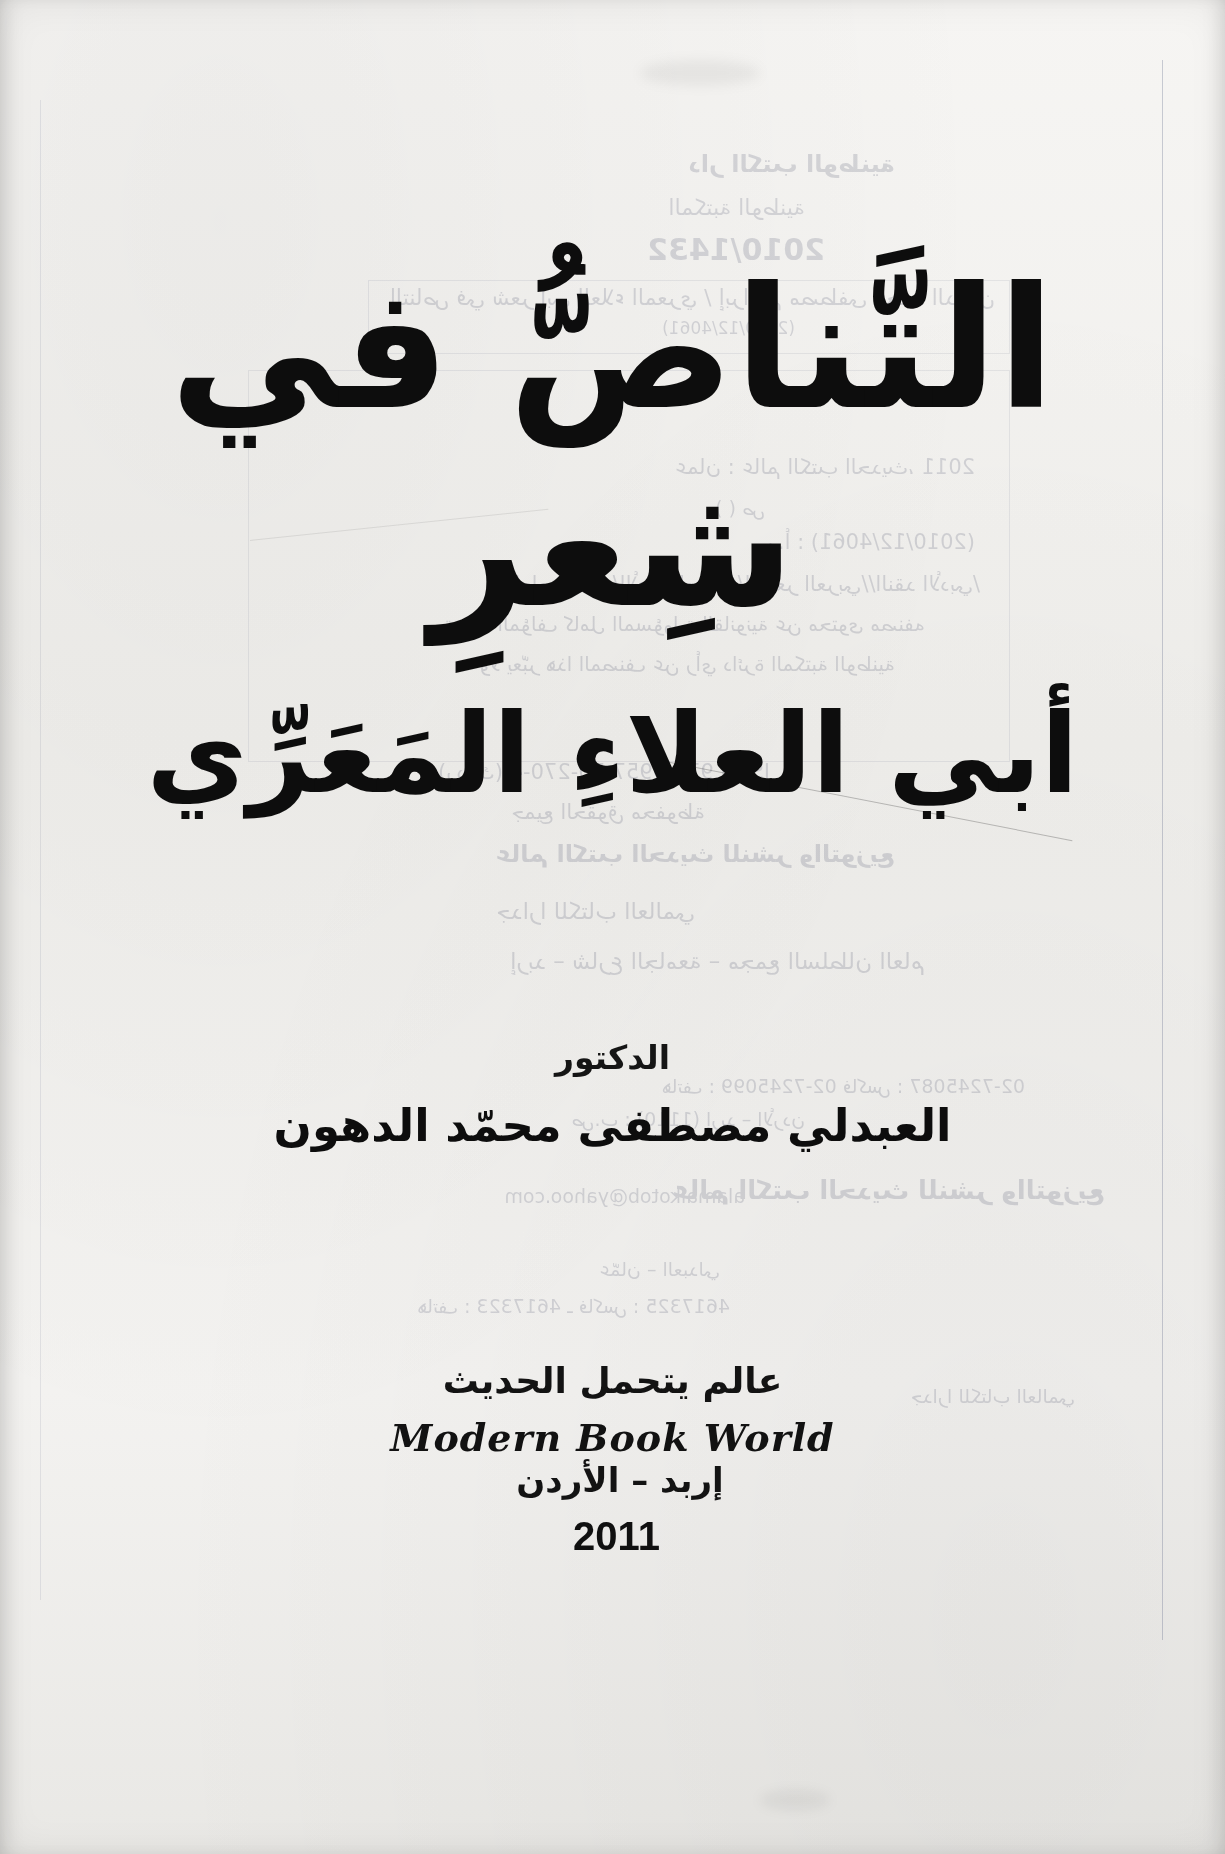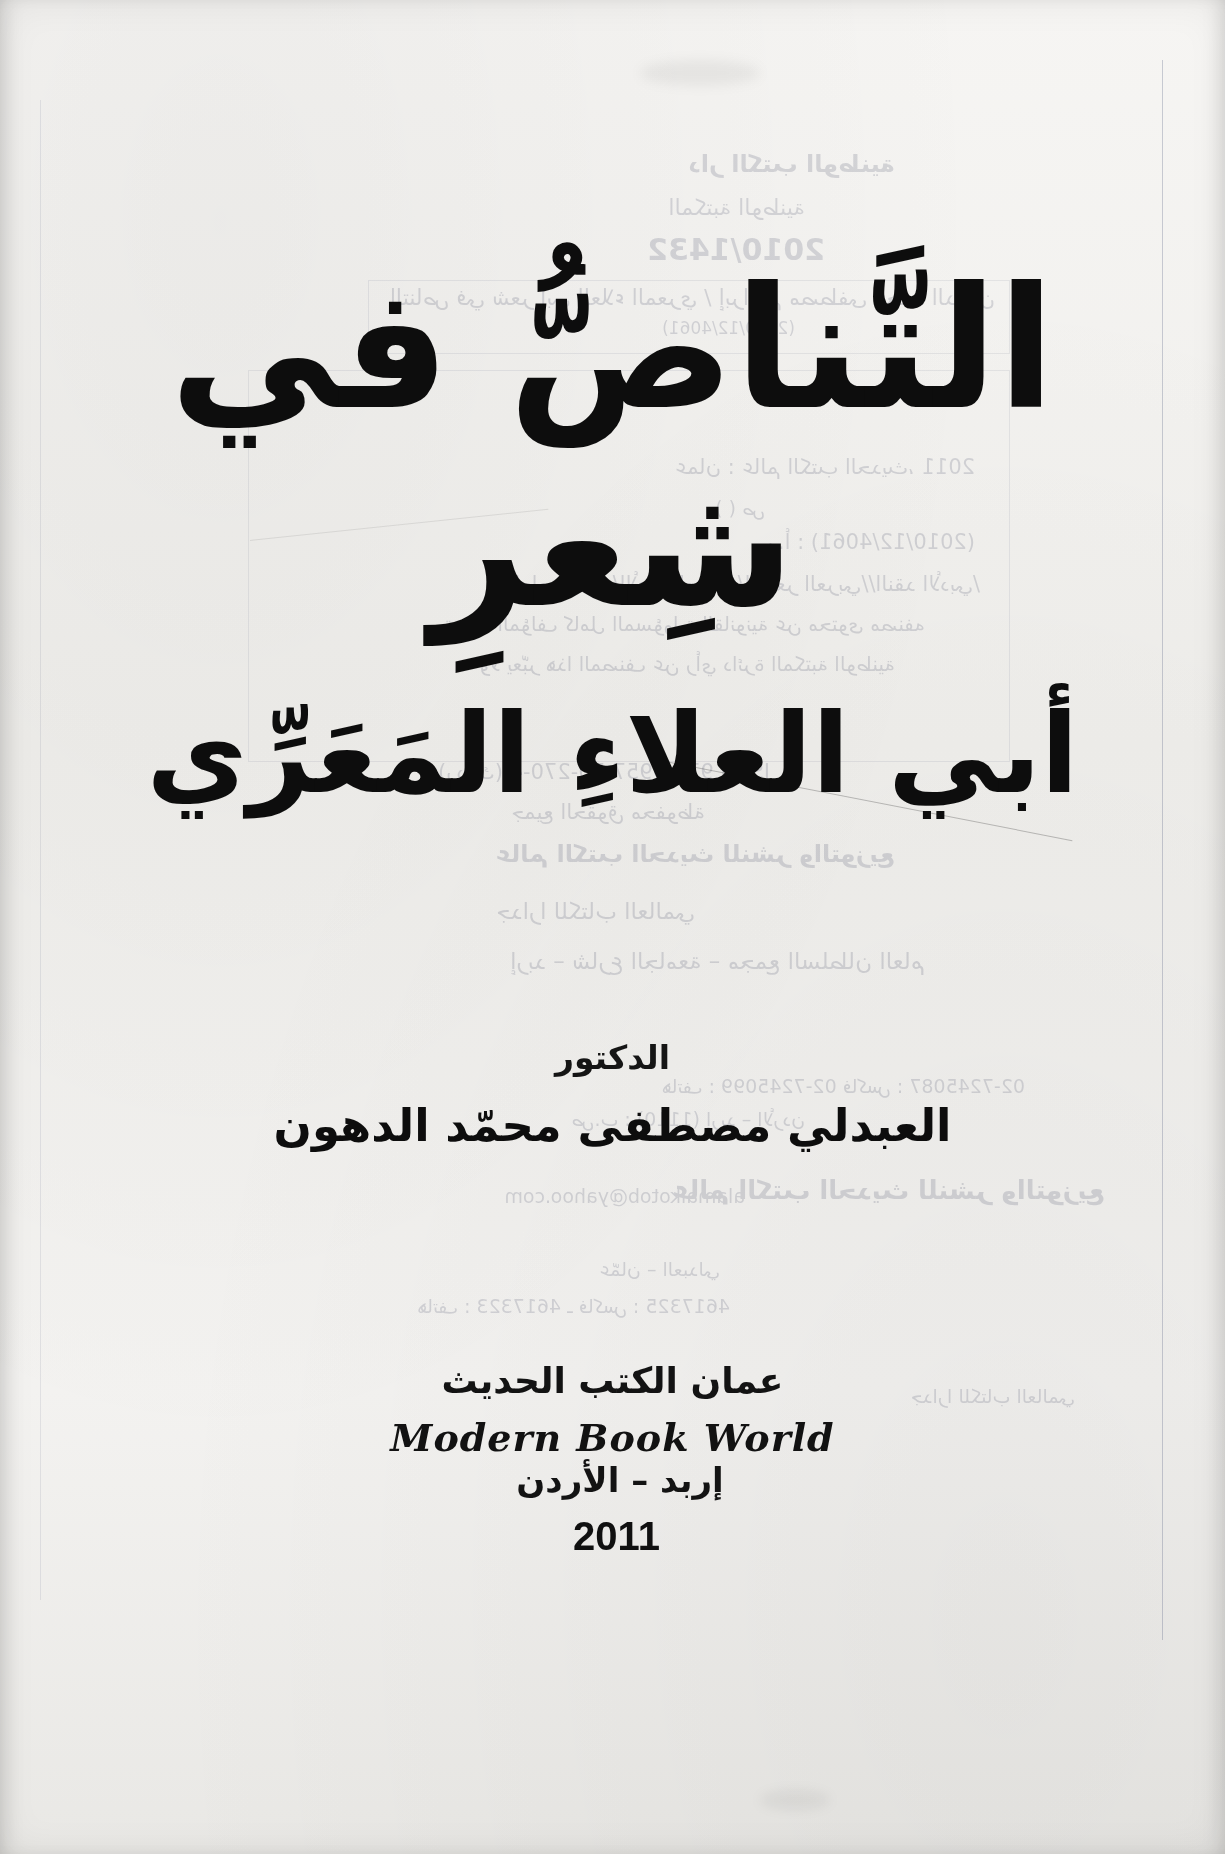--- a/index.html
+++ b/index.html
@@ -230,21 +230,21 @@
       <div class="title-line-1">التَّناصُّ في شِعرِ</div>
       <div class="title-line-2">أبي العلاءِ المَعَرِّي</div>
     </div>
 
     <div class="author-block">
       <div class="author-prefix">الدكتور</div>
       <div class="author-name">العبدلي مصطفى محمّد الدهون</div>
     </div>
 
     <div class="publisher-block">
-      <div class="publisher-ar">عمان الكتب الحديث</div>
+      <div class="publisher-ar">عالم يتحمل الحديث</div>
       <div class="publisher-en">Modern Book World</div>
       <div class="publisher-place">إربد – الأردن</div>
       <div class="publisher-year">2011</div>
     </div>
 
   </div>
 
   <div class="edge-shadow"></div>
 </div>
 

